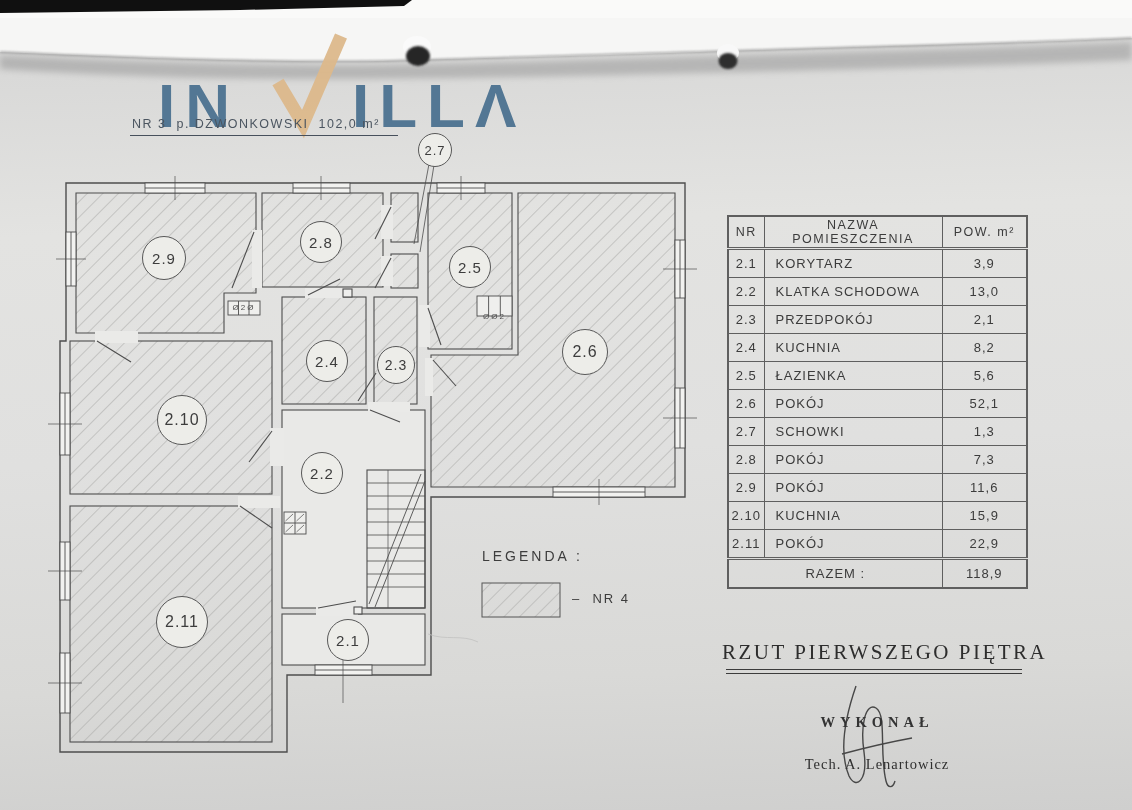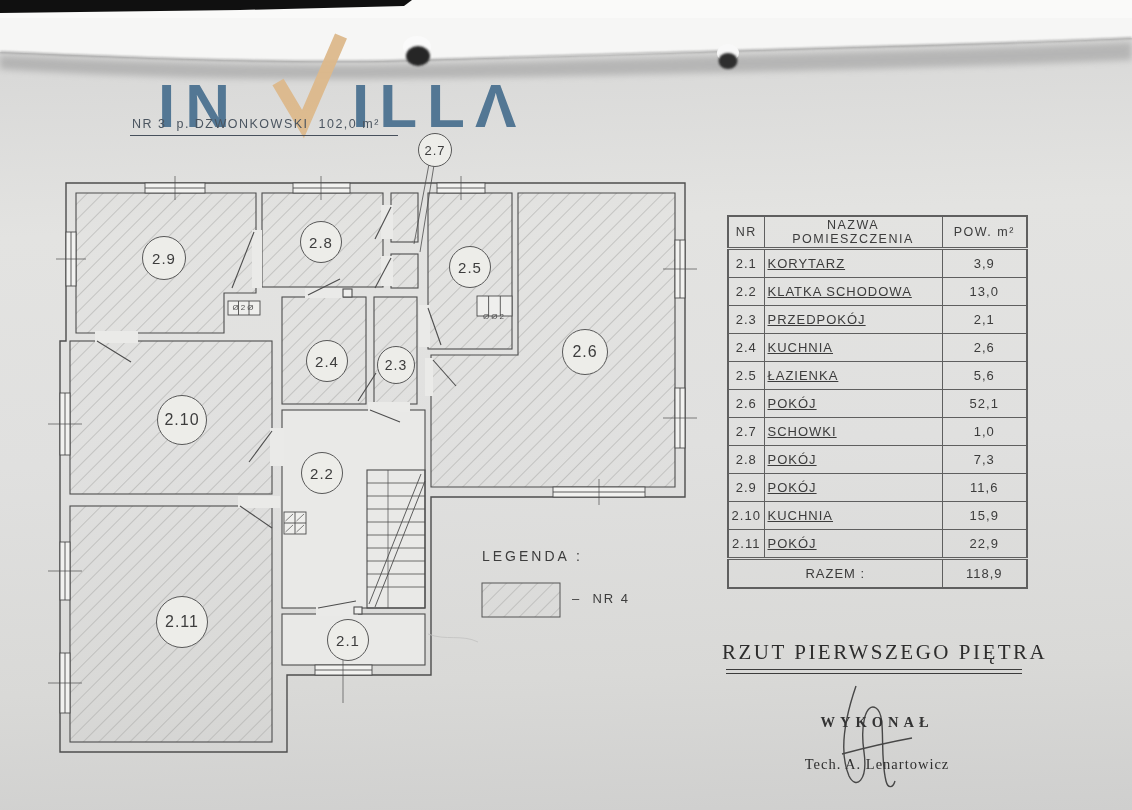--- a/index.html
+++ b/index.html
@@ -12,21 +12,21 @@
   .vent{position:absolute;font-size:8px;color:#4e4e4e;text-align:center;letter-spacing:2px;line-height:12px;}
   .subnote{position:absolute;left:130px;top:117px;font-size:12.5px;letter-spacing:1.5px;color:#4b5560;
            padding:0 18px 4px 2px;border-bottom:1.6px solid #47505c;white-space:pre;}
   .legtitle{position:absolute;left:482px;top:548px;font-size:14px;letter-spacing:3px;color:#3d3d3d;}
   .legitem{position:absolute;left:572px;top:591px;font-size:13px;letter-spacing:2px;color:#3d3d3d;white-space:pre;}
   table.areas{position:absolute;left:727px;top:215px;border-collapse:collapse;color:#3c3c3c;border:2px solid #5f5f5f;background:transparent;}
   table.areas th,table.areas td{border:1px solid #5f5f5f;font-weight:normal;font-size:13px;letter-spacing:1px;}
   table.areas thead th{height:25px;border-bottom:3px double #5f5f5f;font-size:12.5px;letter-spacing:1.5px;}
   table.areas tbody td{height:25px;}
   td.nr{text-align:center;font-size:12.5px;}
-  td.nm{padding-left:3px;letter-spacing:1.4px;text-decoration:underline;}
+  td.nm{padding-left:11px;letter-spacing:1.4px;}
   td.pw{text-align:center;}
   tr.total td{border-top:3px double #5f5f5f;height:28px;text-align:center;}
   .ftitle{position:absolute;left:722px;top:640px;width:304px;text-align:center;
           font-family:"Liberation Serif",serif;font-size:21px;letter-spacing:2.5px;color:#2d2d2d;white-space:nowrap;}
   .funder{position:absolute;left:726px;top:669px;width:296px;height:3px;
           border-top:1.1px solid #3c3c3c;border-bottom:1.1px solid #3c3c3c;}
   .fmade{position:absolute;left:727px;top:714px;width:300px;text-align:center;
          font-family:"Liberation Serif",serif;font-size:14.5px;font-weight:bold;letter-spacing:5px;color:#333;}
   .fauthor{position:absolute;left:727px;top:756px;width:300px;text-align:center;
            font-family:"Liberation Serif",serif;font-size:14.5px;letter-spacing:1px;color:#2f2f2f;}
@@ -246,36 +246,36 @@
           <td class="pw">13,0</td>
         </tr>
       <tr>
           <td class="nr">2.3</td>
           <td class="nm">PRZEDPOKÓJ</td>
           <td class="pw">2,1</td>
         </tr>
       <tr>
           <td class="nr">2.4</td>
           <td class="nm">KUCHNIA</td>
-          <td class="pw">2,6</td>
+          <td class="pw">8,2</td>
         </tr>
       <tr>
           <td class="nr">2.5</td>
           <td class="nm">ŁAZIENKA</td>
           <td class="pw">5,6</td>
         </tr>
       <tr>
           <td class="nr">2.6</td>
           <td class="nm">POKÓJ</td>
           <td class="pw">52,1</td>
         </tr>
       <tr>
           <td class="nr">2.7</td>
           <td class="nm">SCHOWKI</td>
-          <td class="pw">1,0</td>
+          <td class="pw">1,3</td>
         </tr>
       <tr>
           <td class="nr">2.8</td>
           <td class="nm">POKÓJ</td>
           <td class="pw">7,3</td>
         </tr>
       <tr>
           <td class="nr">2.9</td>
           <td class="nm">POKÓJ</td>
           <td class="pw">11,6</td>

